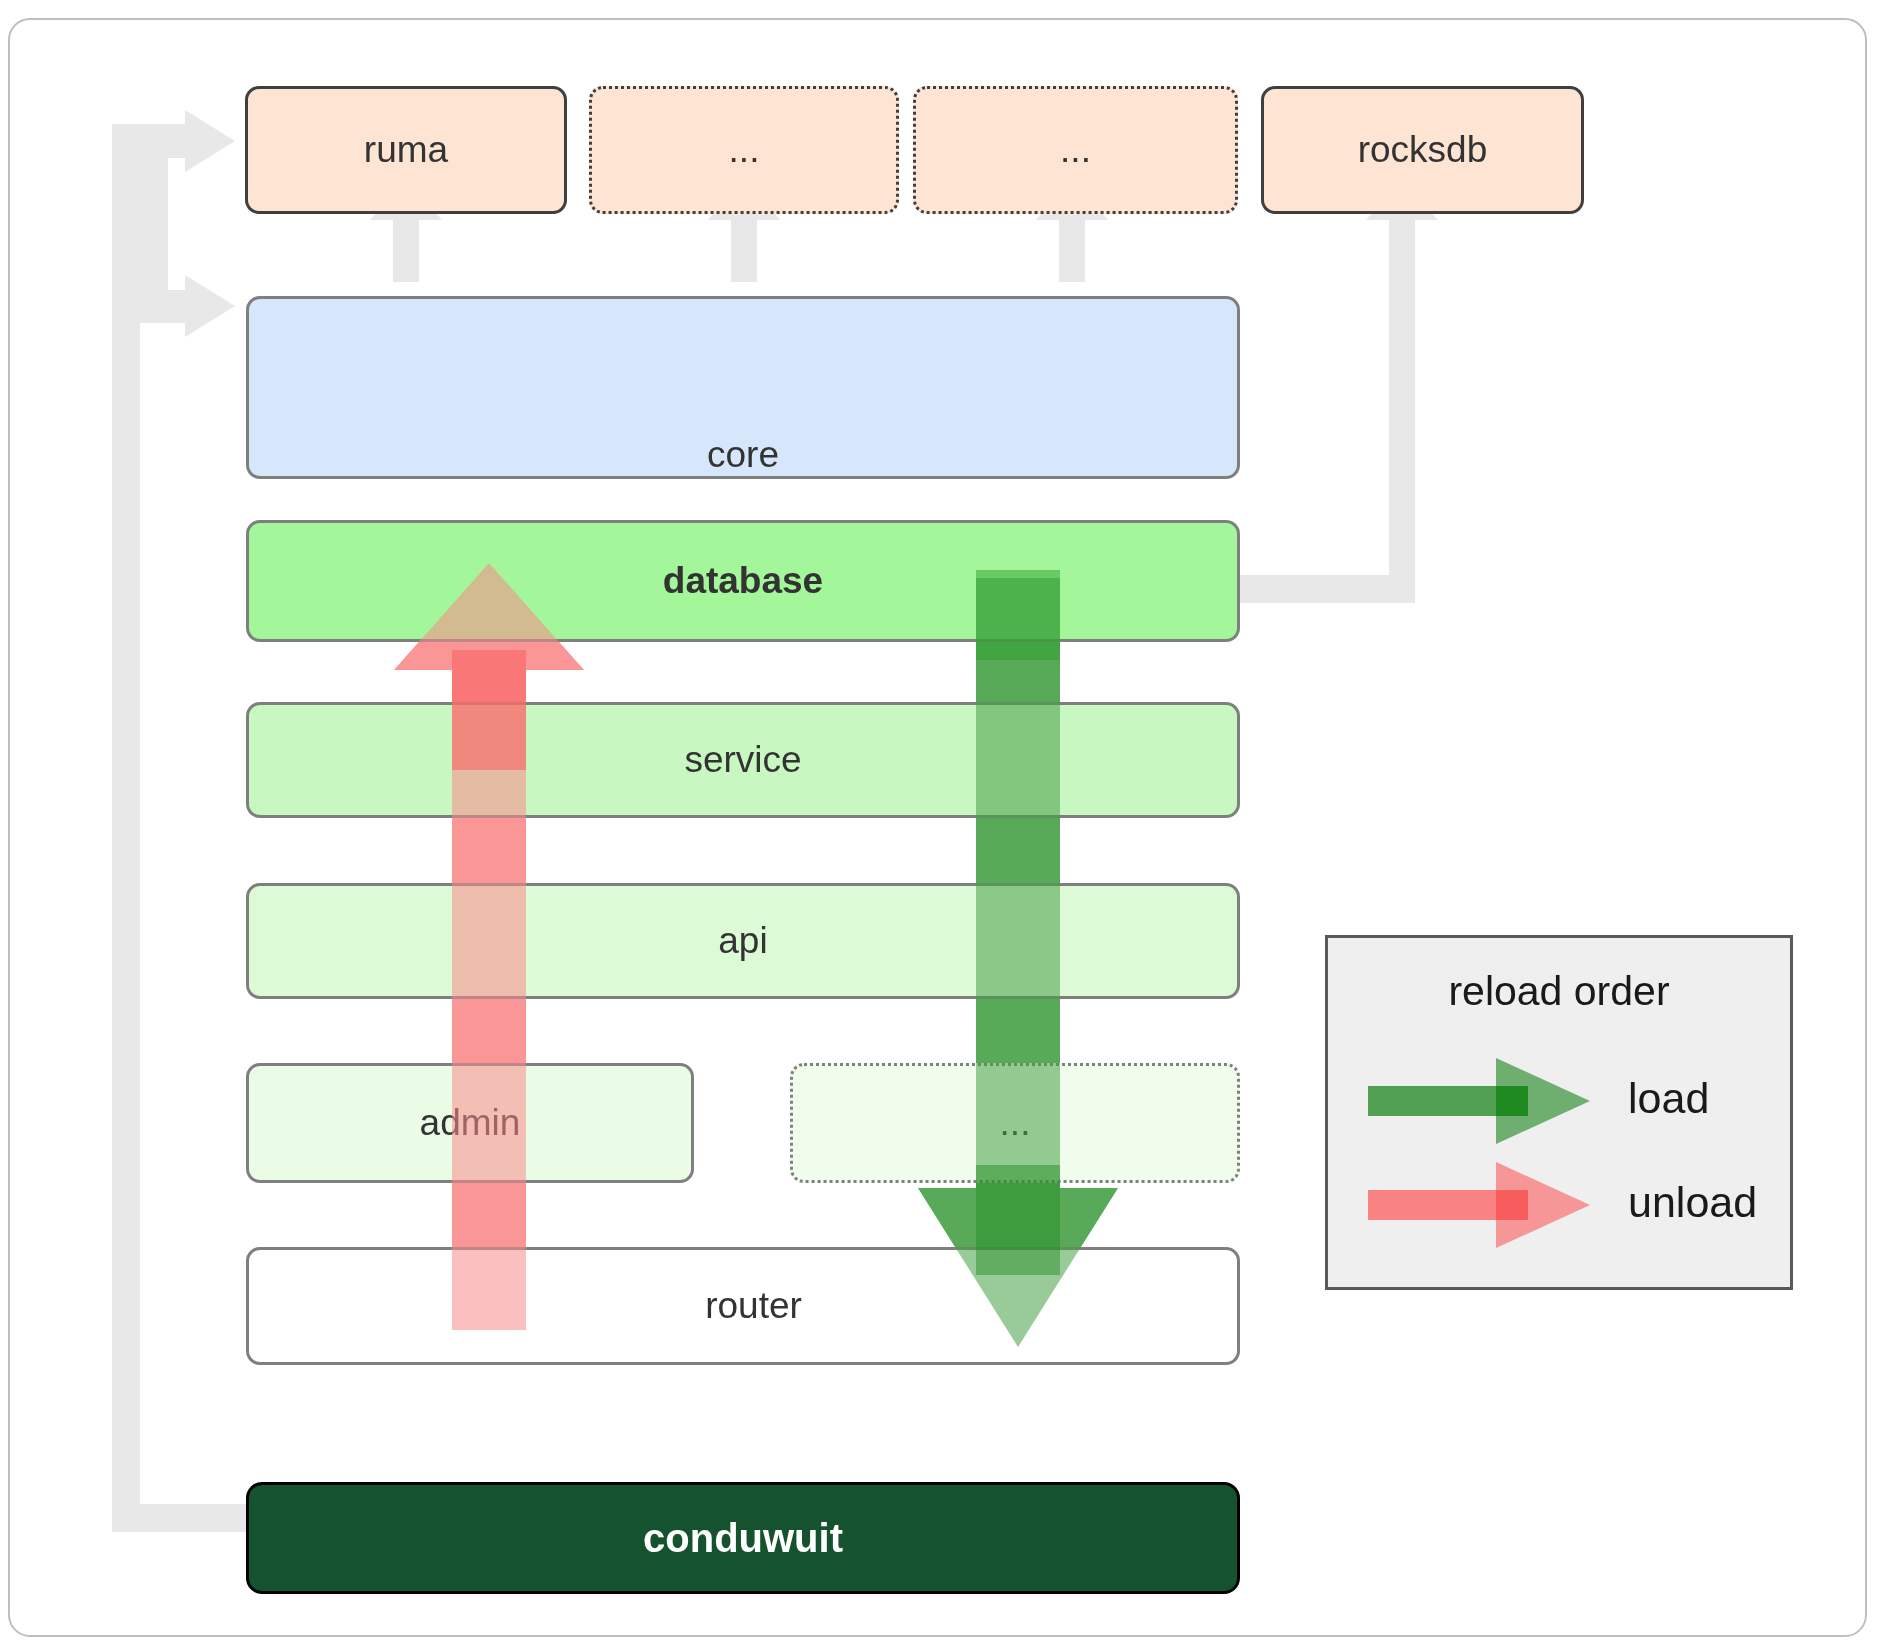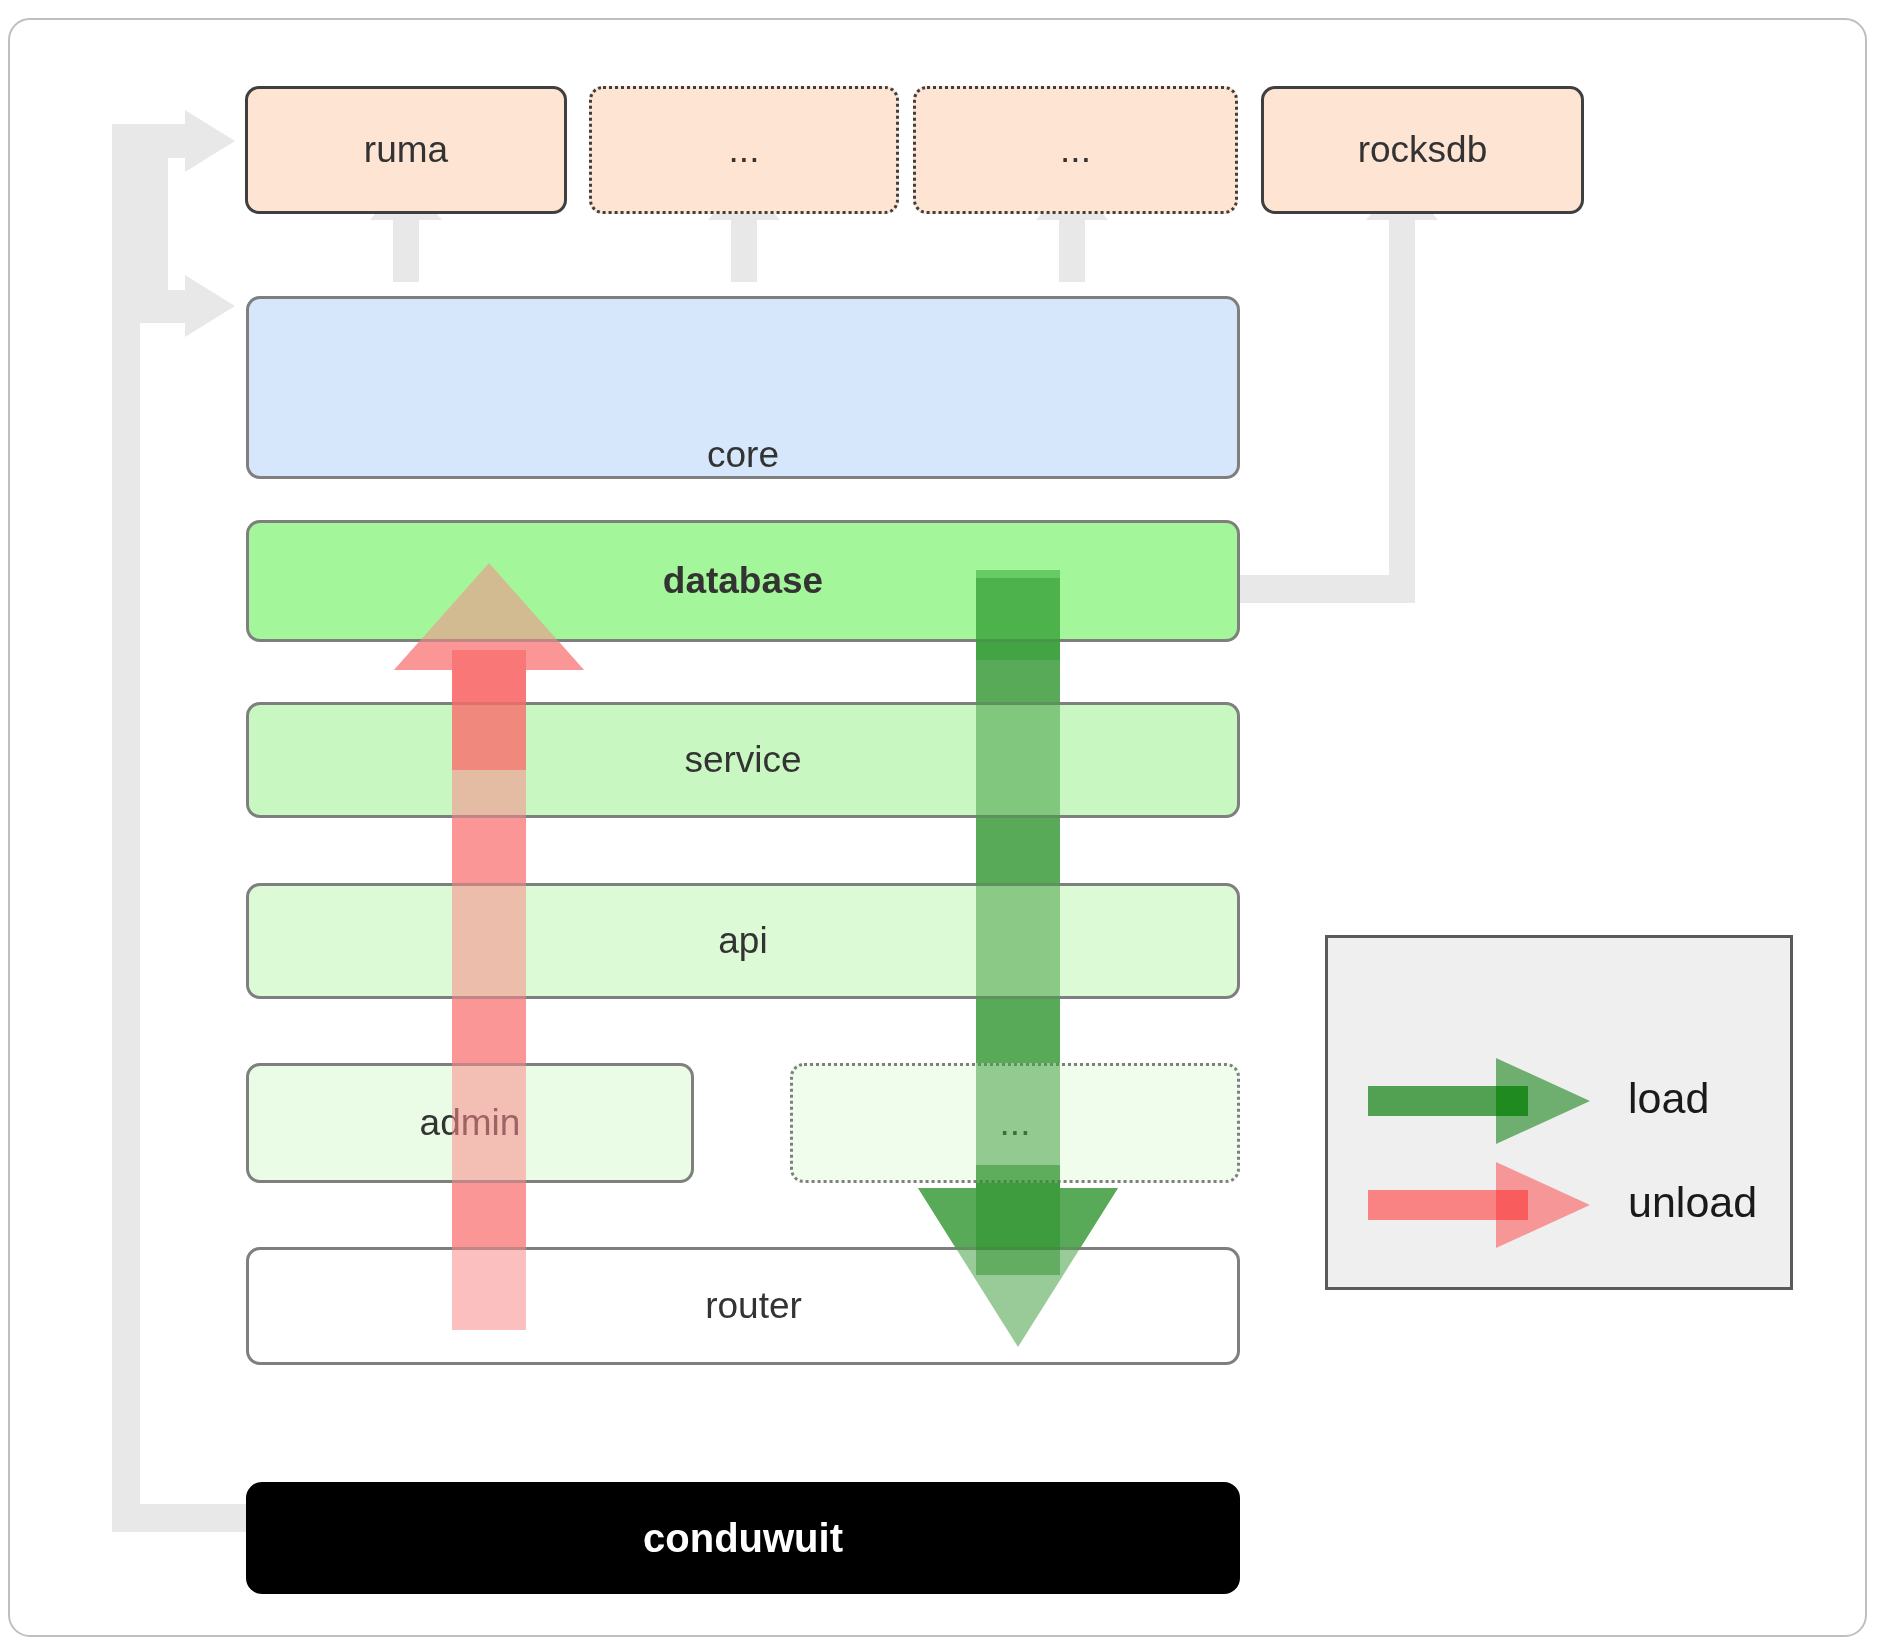--- a/index.html
+++ b/index.html
@@ -66,21 +66,21 @@
   }
   .layer.dotted { border: 3px dotted #7f7f7f; }
   .l-database { background: #a3f79a; font-weight: bold; }
   .l-service  { background: #c9f7c2; }
   .l-api      { background: #ddfad6; }
   .l-admin    { background: #eafce6; }
   .l-dots     { background: #f0fdec; }
   .l-router   { background: #ffffff; padding-left: 21px; }
 
   .conduwuit {
-    background: #000000;
+    background: #14532d;
     border: 3px solid #000000;
     border-radius: 16px;
     color: #ffffff;
     font-size: 40px;
     font-weight: bold;
   }
 
   
   .svg-under { position: absolute; left: 0; top: 0; width: 1883px; height: 1643px; z-index: 1; pointer-events: none; }
   .svg-over  { position: absolute; left: 0; top: 0; width: 1883px; height: 1643px; z-index: 20; pointer-events: none; }
@@ -192,20 +192,21 @@
   </div>
   <div class="node layer l-router" style="left:246px; top:1237px; width:994px; height:118px;">
     <span class="lbl">router</span>
   </div>
 
   <div class="node conduwuit" style="left:246px; top:1472px; width:994px; height:112px;">
     <span class="lbl">conduwuit</span>
   </div>
 
   <div class="legend">
+    <div class="legend-title">reload order</div>
 
     <div class="legend-row r1">
       <svg class="legend-arrow" viewBox="0 0 230 90">
         <path d="M0 30 L128 30 L128 2 L222 45 L128 88 L128 60 L0 60 Z" fill="#4e9e4e" fill-opacity="0.8"></path>
         <rect x="0" y="30" width="160" height="30" fill="#4e9e4e" fill-opacity="0.85"></rect>
         <rect x="128" y="30" width="32" height="30" fill="#1f8a1f"></rect>
       </svg>
       <div class="legend-label">load</div>
     </div>
 

